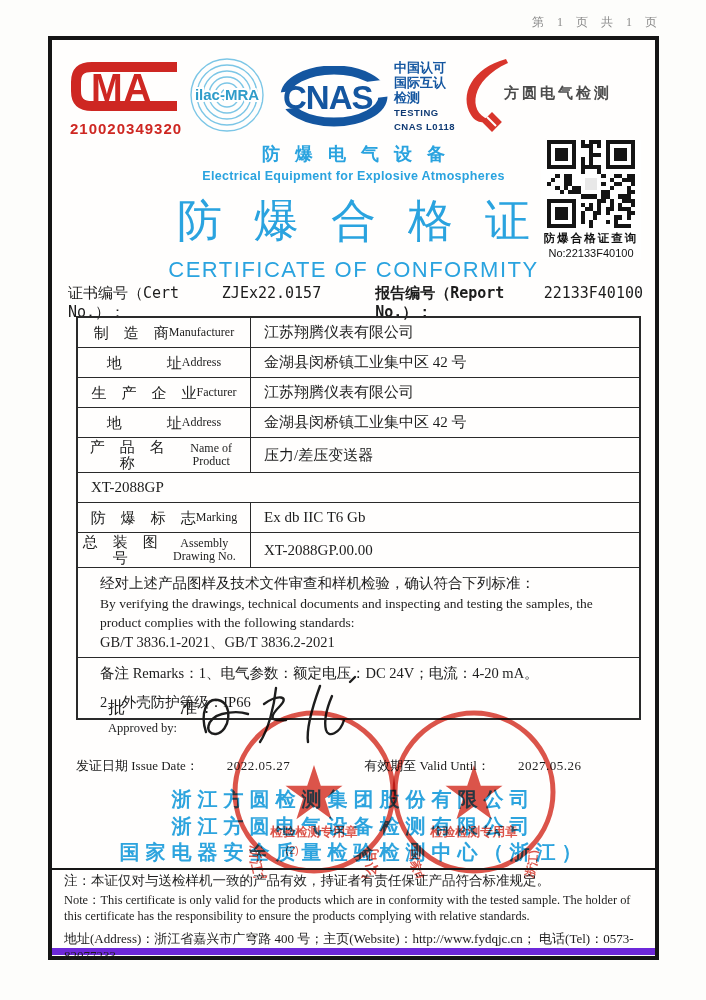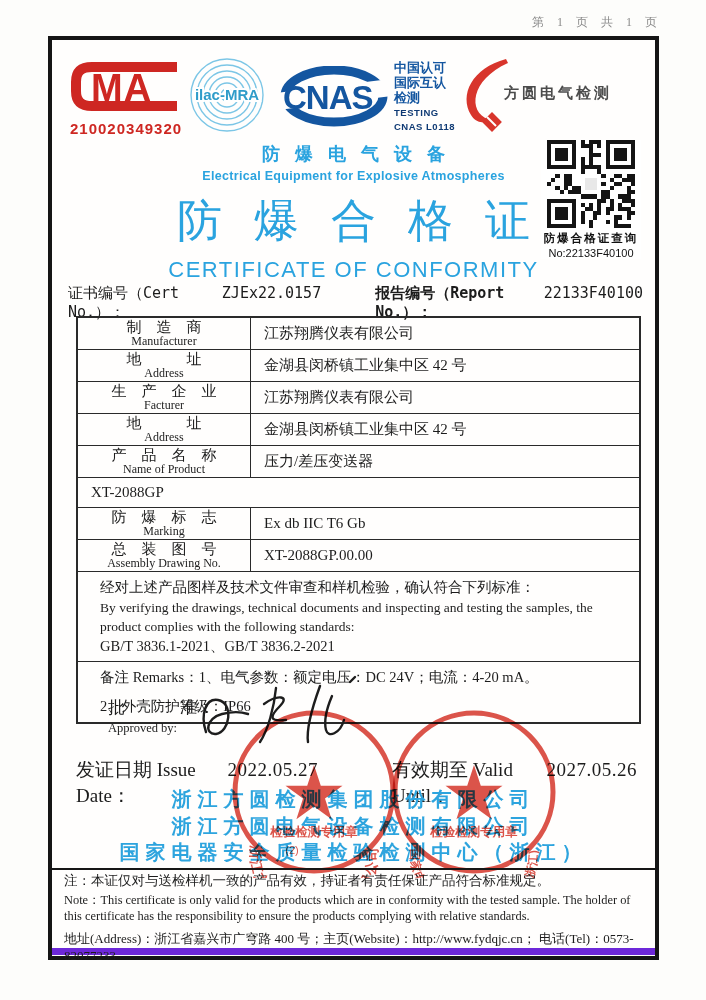--- a/index.html
+++ b/index.html
@@ -50,39 +50,39 @@
   .certrow .rep{margin-left:54px;font-weight:bold;}
   
   .tbl{
     position:absolute;left:24px;top:276px;width:561px;
     border:2px solid #2a2a2a;font-size:15px;
   }
   .trow{display:flex;border-bottom:1px solid #2a2a2a;min-height:29px;}
   .trow:last-child{border-bottom:none;}
   .lcell{
     width:168px;border-right:1px solid #2a2a2a;flex:none;
-    display:flex;flex-direction:column;justify-content:center;align-items:center;
+    display:flex;flex-direction:row;justify-content:center;align-items:center;
     padding:1px 2px;text-align:center;
   }
   .lcell .cn{font-size:15px;line-height:16px;}
   .lcell .en{font-size:12px;line-height:13px;color:#222;}
   .vcell{flex:1;display:flex;align-items:center;padding:2px 4px 2px 13px;}
   .wide{display:block;padding:5px 22px;line-height:1.42;}
   .wide .cnline{font-size:14.5px;}
   .wide .enline{font-size:13.5px;}
   .wide .std{font-size:14.5px;}
   .rem1{font-size:14.5px;}
   .rem2{font-size:14.5px;margin-top:8px;}
   
   .approve{position:absolute;left:56px;top:656px;}
   .approve .cn{font-size:17px;letter-spacing:1px;}
   .approve .en{font-size:12.5px;margin-top:2px;}
   .signature{position:absolute;left:138px;top:634px;}
   
-  .daterow{position:absolute;left:24px;right:18px;top:717px;font-size:19px;display:flex;align-items:baseline;}
+  .daterow{position:absolute;left:24px;right:18px;top:717px;font-size:13px;display:flex;align-items:baseline;}
   .daterow .dval{margin-left:28px;letter-spacing:.5px;}
   .daterow .vlabel{margin-left:74px;}
   
   .issuers{position:absolute;left:0;right:0;top:746px;text-align:center;}
   .issuers div{
     font-size:20px;font-weight:bold;color:#2da4de;letter-spacing:6px;line-height:26.5px;
     font-family:"Liberation Sans",sans-serif;
   }
   
   .stamp{position:absolute;opacity:.87;mix-blend-mode:multiply;}

